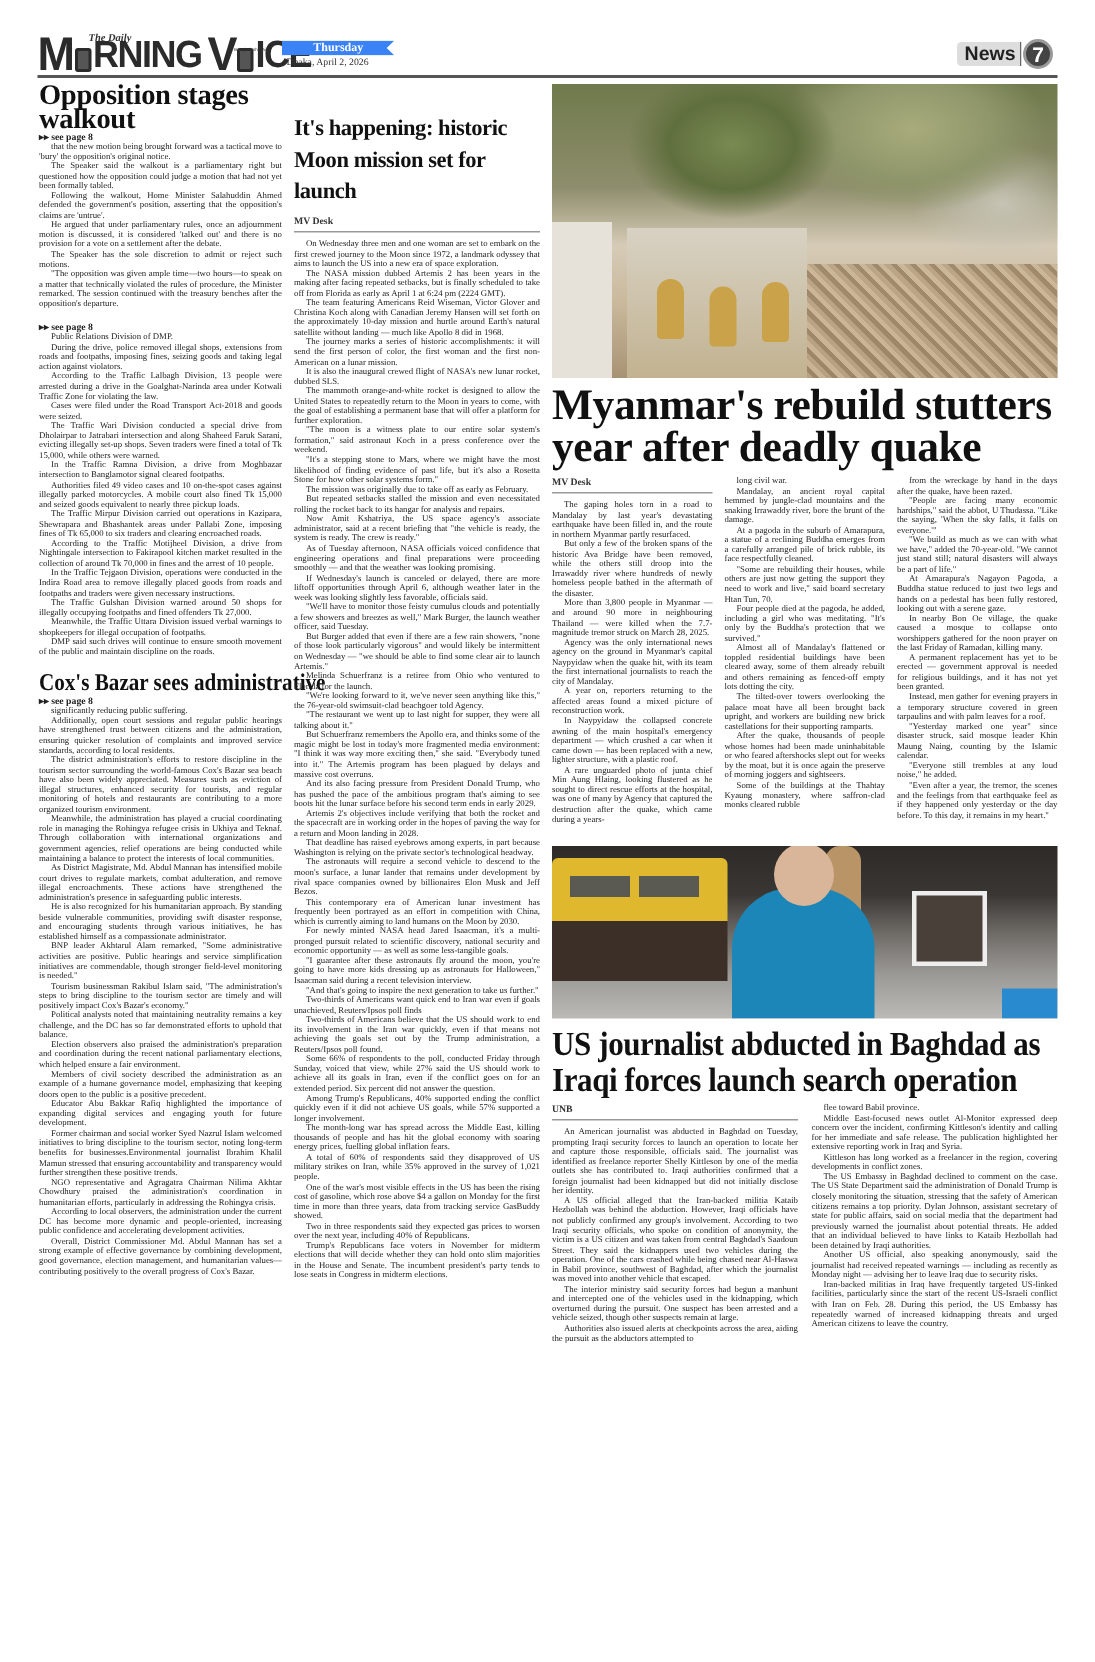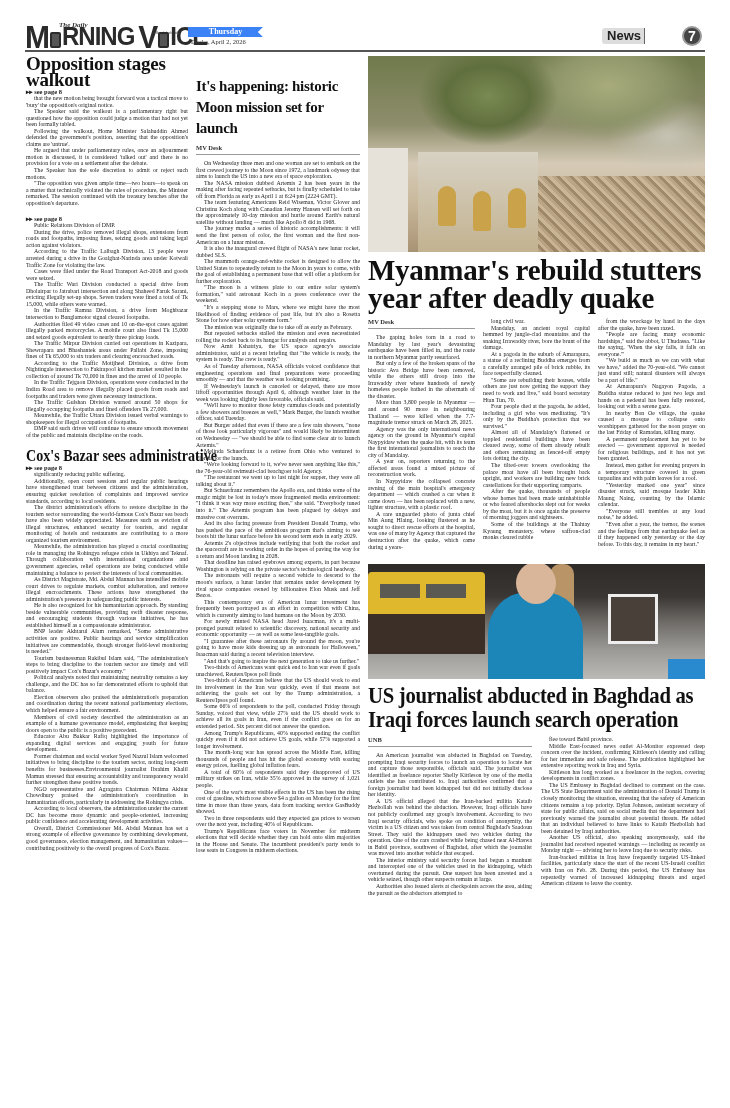--- a/index.html
+++ b/index.html
@@ -9,21 +9,21 @@
   
   .masthead { position: absolute; left: 25px; top: 24px; width: 680px; height: 26px; }
   .logo { position: absolute; left: 0; top: 0; height: 24px; display: flex; align-items: flex-end; }
   .logo-word { font-family: "Liberation Sans", "DejaVu Sans", sans-serif; font-weight: 900; font-size: 24px; line-height: 22px; letter-spacing: -1px; color: #2b2b2b; transform: scaleY(1.05); }
   .logo-big { font-size: 30px; line-height: 22px; }
   .logo-o { display: inline-block; width: 11px; height: 16px; background: #555; border: 2px solid #2b2b2b; border-radius: 2px; margin: 0 1px; vertical-align: bottom; }
   .logo-the { position: absolute; left: 34px; top: -3px; font-family: "Liberation Serif", serif; font-size: 7px; font-style: italic; font-weight: bold; color: #333; }
   .logo-tag { position: absolute; left: 131px; top: 7px; font-size: 3px; color: #333; font-family: "Liberation Sans", sans-serif; }
   .day-badge { position: absolute; left: 163px; top: 3px; width: 75px; height: 10px; background: #3b82f6; color: #fff; font-size: 8px; font-weight: bold; line-height: 10px; text-align: center; clip-path: polygon(0 0, 100% 0, 93% 50%, 100% 100%, 0 100%); }
   .date-line { position: absolute; left: 166px; top: 14px; font-size: 6.5px; color: #333; }
-  .section-badge { position: absolute; right: 3px; top: 2px; display: flex; align-items: center; gap: 36px; }
+  .section-badge { position: absolute; right: 3px; top: 2px; display: flex; align-items: center; }
   .section-word { font-family: "Liberation Sans", sans-serif; font-weight: bold; font-size: 13px; background: #ddd; color: #222; padding: 1px 3px 1px 5px; border-radius: 3px 0 0 3px; line-height: 14px; border-right: 1px solid #666; }
   .page-num { width: 20px; height: 20px; border-radius: 50%; background: #444; border: 2px solid #999; color: #fff; font-family: "Liberation Sans", sans-serif; font-weight: bold; font-size: 14px; line-height: 16px; text-align: center; margin-left: 1px; }
   .mast-rule { position: absolute; left: 25px; top: 50px; width: 680px; height: 2px; background: #555; }
 
   
   .col-left { position: absolute; left: 26px; top: 56px; width: 162px; }
   .col-mid { position: absolute; left: 196px; top: 56px; width: 164px; }
   .col-right { position: absolute; left: 368px; top: 56px; width: 337px; }
 
   .headline-sm { font-family: "Liberation Serif", serif; font-weight: bold; font-size: 19px; line-height: 16px; letter-spacing: -0.2px; color: #111; }

